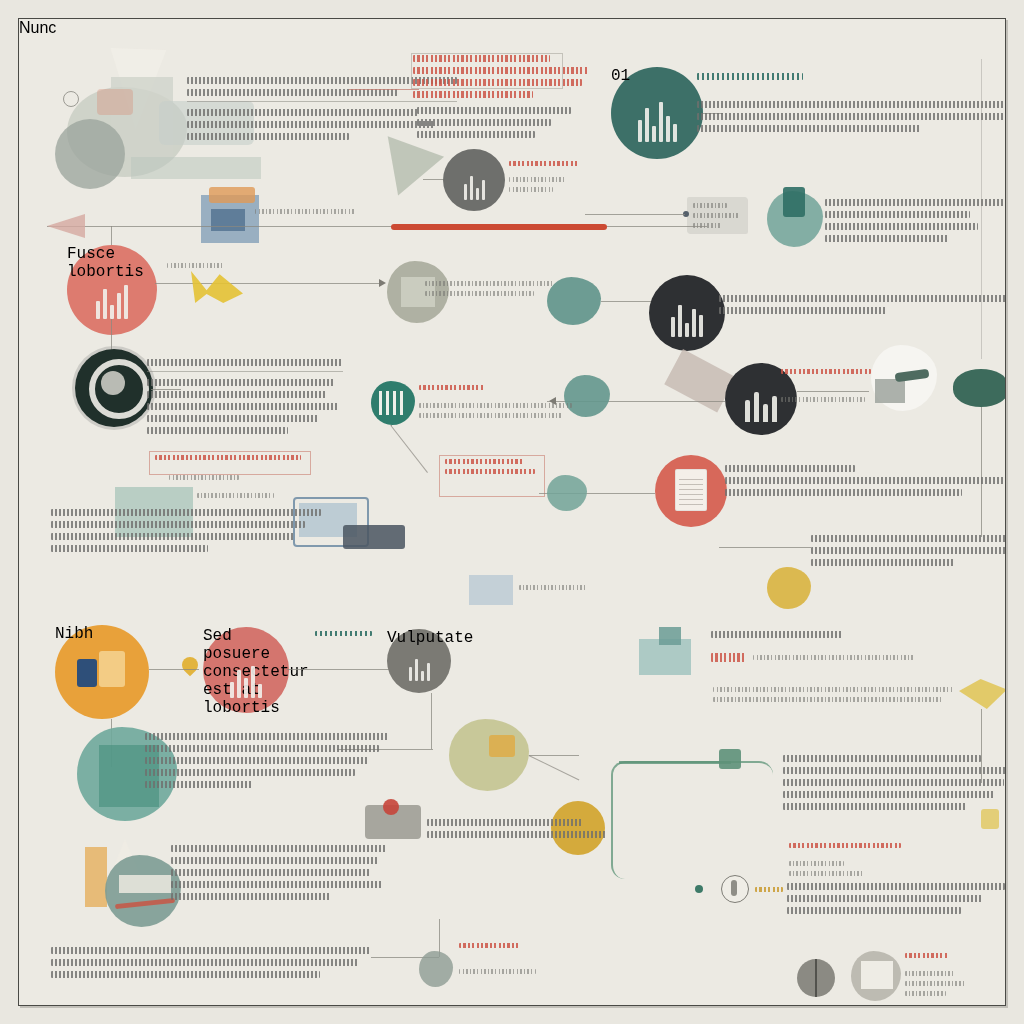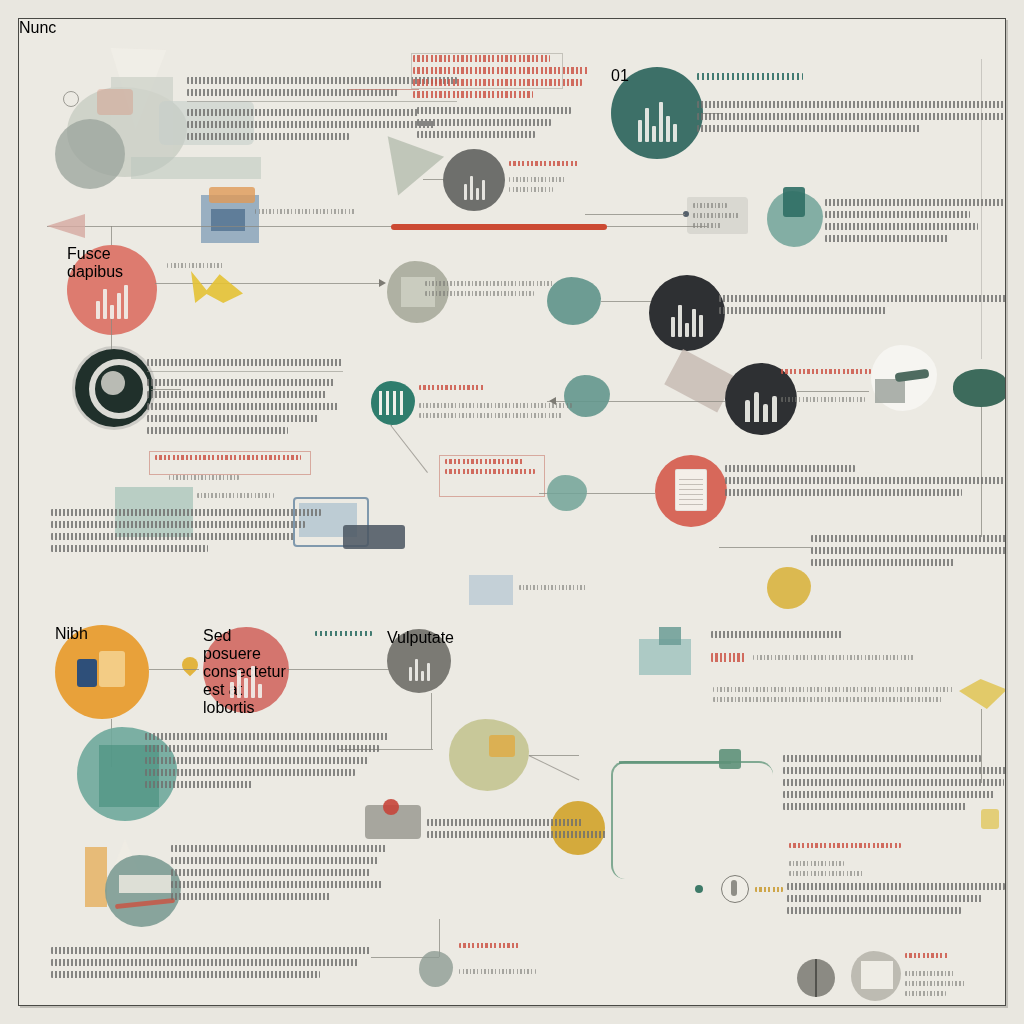--- a/index.html
+++ b/index.html
@@ -36,21 +36,21 @@
   .tb.teal .ln{background:repeating-linear-gradient(90deg,
       #2f6f65 0,#2f6f65 2.5px, rgba(0,0,0,0) 2.5px, rgba(0,0,0,0) 5px);opacity:.9;}
   .tb.red .ln{background:repeating-linear-gradient(90deg,
       #cc5547 0,#cc5547 2.2px, rgba(0,0,0,0) 2.2px, rgba(0,0,0,0) 4.4px);opacity:.85;}
   .tb.gold .ln{background:repeating-linear-gradient(90deg,
       #c99a2e 0,#c99a2e 2.2px, rgba(0,0,0,0) 2.2px, rgba(0,0,0,0) 4.4px);opacity:.85;}
   .tb .rule{height:1px;background:#8d8b84;opacity:.55;margin:2px 0 7px;}
   .tb .lbl{font-size:0;line-height:0;color:transparent;}
 
   
-  .node{position:absolute;border-radius:50%;}
+  .node{position:absolute;border-radius:50%;font-family:Liberation Mono, monospace;}
   .node .glyphs{position:absolute;inset:18%;display:flex;align-items:flex-end;
     justify-content:center;gap:3px;opacity:.9;}
   .node .glyphs i{display:block;background:#f2f1ec;width:4px;border-radius:1px;}
   .ring{position:absolute;border-radius:50%;}
 
   
   .ln-h{position:absolute;height:1px;background:#8a8880;opacity:.75;}
   .ln-v{position:absolute;width:1px;background:#8a8880;opacity:.75;}
   .ln-red{position:absolute;height:6px;background:#cc4a33;border-radius:3px;}
   .elbow{position:absolute;border:2px solid #5d9478;border-radius:14px;opacity:.75;}
@@ -204,21 +204,21 @@
 
       
       <div class="node" style="left:48px;top:226px;width:90px;height:90px;background:#dd7b6f;">
         <div class="glyphs">
           <i style="height:18px"></i>
             <i style="height:30px"></i>
             <i style="height:14px"></i>
           <i style="height:26px"></i>
             <i style="height:34px"></i>
         </div>
-        <span class="lbl">Fusce dapibus</span>
+        <span class="lbl">Fusce lobortis</span>
       </div>
       <div class="ln-h" style="left:136px;top:264px;width:226px;"></div>
       <div class="arrow" style="left:360px;top:260px;"></div>
       <div class="ln-v" style="left:92px;top:300px;height:44px;"></div>
       <div class="tb sm" style="left:148px;top:244px;width:70px;">
         <div class="ln" style="width:82%"></div>
       </div>
 
       
       <div class="ab" style="left:172px;top:252px;width:52px;height:32px;

